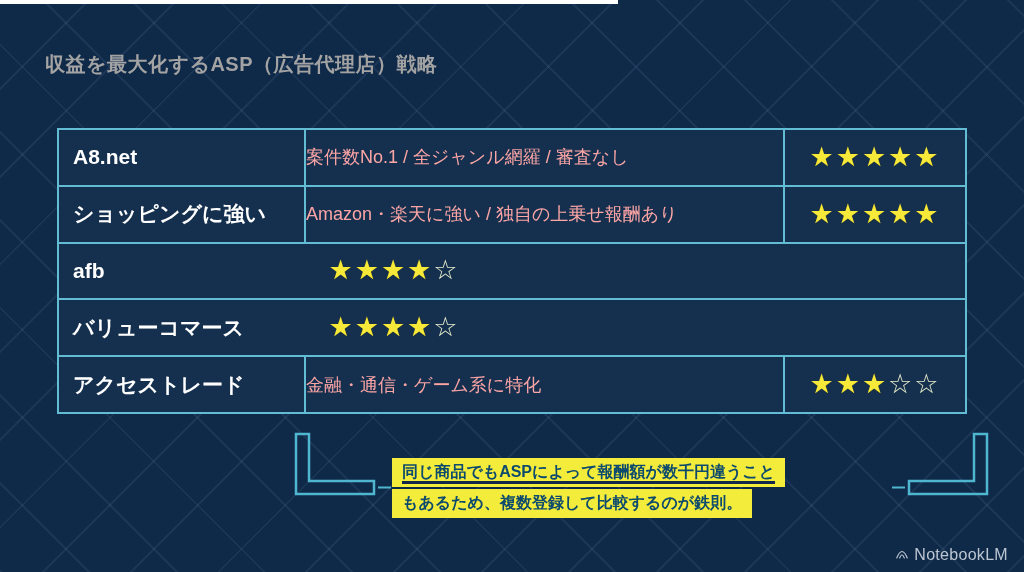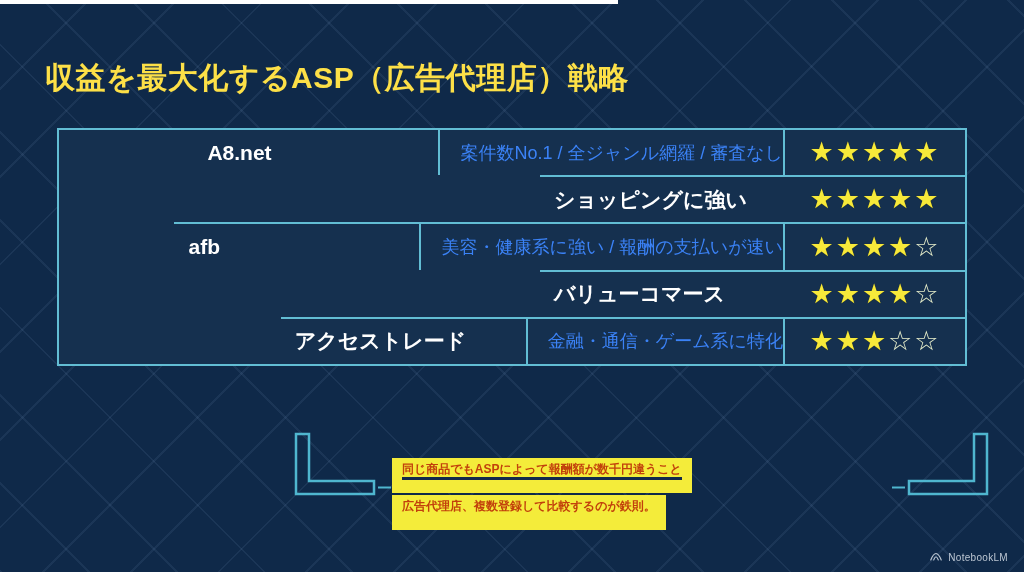--- a/index.html
+++ b/index.html
@@ -7,52 +7,52 @@
     width:1024px;height:572px;position:relative;overflow:hidden;
     background-color:#0f2949;
     background-image:
       repeating-linear-gradient(45deg, rgba(130,162,202,.10) 0px, rgba(130,162,202,.10) 2px, transparent 2px, transparent 62px),
       repeating-linear-gradient(135deg, rgba(130,162,202,.10) 0px, rgba(130,162,202,.10) 2px, transparent 2px, transparent 62px);
     font-family:"Liberation Sans","DejaVu Sans",sans-serif;
   }
   .top-artifact{position:absolute;top:0;left:0;width:618px;height:4px;background:#ffffff;}
   .title{
     position:absolute;left:45px;top:38px;
-    font-size:30px;font-weight:bold;color:#fde047;letter-spacing:.5px;
+    font-size:20px;font-weight:bold;color:#a3a3a3;letter-spacing:.5px;
   }
   .asp-table{
-    position:absolute;left:57px;top:128px;width:910px;height:238px;
+    position:absolute;left:57px;top:128px;width:910px;height:286px;
     display:flex;flex-direction:column;
-    border:2px solid #62bdd4;background:#15304f;box-sizing:border-box;align-items:flex-end;
+    border:2px solid #62bdd4;background:#15304f;box-sizing:border-box;
   }
   .trow{flex:1;display:flex;min-height:0;}
   .trow + .trow{border-top:2px solid #62bdd4;}
   .cell{box-sizing:border-box;display:flex;align-items:center;}
   .c-name{width:245px;padding-left:14px;font-weight:bold;font-size:21px;color:#ffffff;flex:none;}
-  .c-desc{flex:1;border-left:2px solid #62bdd4;border-right:2px solid #62bdd4;padding-left:20px;font-size:18px;color:#3b82f6;}
+  .c-desc{flex:1;border-left:2px solid #62bdd4;border-right:2px solid #62bdd4;padding-left:0;font-size:18px;color:#fca5a5;}
   .c-stars{width:180px;flex:none;justify-content:center;font-size:27px;letter-spacing:2px;line-height:1;}
   .star{display:inline-block;}
   .star.filled{color:#f7e93a;text-shadow:0 0 1px #3c3a06;}
   .star.empty{color:#e7eecb;}
   .bracket{position:absolute;width:100px;height:66px;}
   .bracket-left{left:293px;top:432px;}
   .bracket-right{left:890px;top:432px;}
   .callout{
     position:absolute;left:392px;top:458px;
     display:flex;flex-direction:column;align-items:flex-start;gap:2px;
   }
   .callout-line{
-    background:#f4ec3a;color:#c2410c;font-weight:bold;
-    font-size:12px;line-height:1.25;padding:4px 10px 16px;white-space:nowrap;
+    background:#f4ec3a;color:#0c4a6e;font-weight:bold;
+    font-size:16px;line-height:1.25;padding:4px 10px 5px;white-space:nowrap;
   }
   .callout-line.u span{border-bottom:3px solid #13294b;padding-bottom:1px;}
   .footer{
     position:absolute;right:16px;bottom:8px;
     display:flex;align-items:center;gap:5px;
-    color:#bcc6d2;font-size:10px;letter-spacing:.3px;
+    color:#bcc6d2;font-size:16px;letter-spacing:.3px;
   }
 </style>
 </head>
 <body>
 
 <div class="top-artifact"></div>
 
 <h1 class="title">収益を最大化するASP（広告代理店）戦略</h1>
 
 <div class="asp-table">
@@ -62,31 +62,31 @@
       <div class="cell c-stars">
         <span class="star filled">★</span>
         <span class="star filled">★</span>
         <span class="star filled">★</span>
         <span class="star filled">★</span>
         <span class="star filled">★</span>
       </div>
     </div>
     <div class="trow">
       <div class="cell c-name">ショッピングに強い</div>
+      <div class="cell c-desc">Amazon・楽天に強い / 独自の上乗せ報酬あり</div>
       <div class="cell c-stars">
         <span class="star filled">★</span>
         <span class="star filled">★</span>
         <span class="star filled">★</span>
         <span class="star filled">★</span>
         <span class="star filled">★</span>
       </div>
     </div>
     <div class="trow">
       <div class="cell c-name">afb</div>
-      <div class="cell c-desc">美容・健康系に強い / 報酬の支払いが速い</div>
       <div class="cell c-stars">
         <span class="star filled">★</span>
         <span class="star filled">★</span>
         <span class="star filled">★</span>
         <span class="star filled">★</span>
         <span class="star empty">☆</span>
       </div>
     </div>
     <div class="trow">
       <div class="cell c-name">バリューコマース</div>
@@ -116,21 +116,21 @@
   <line x1="85" y1="55.5" x2="98" y2="55.5" stroke="#4fb6cf" stroke-width="2"></line>
 </svg>
 
 <svg class="bracket bracket-right" viewBox="0 0 100 66" xmlns="http://www.w3.org/2000/svg">
   <path d="M97,2 H84 V49 H19 V62 H97 Z" fill="none" stroke="#4fb6cf" stroke-width="2.5"></path>
   <line x1="2" y1="55.5" x2="15" y2="55.5" stroke="#4fb6cf" stroke-width="2"></line>
 </svg>
 
 <div class="callout">
   <div class="callout-line u"><span>同じ商品でもASPによって報酬額が数千円違うこと</span></div>
-  <div class="callout-line"><span>広告代理店、複数登録して比較するのが鉄則。</span></div>
+  <div class="callout-line"><span>もあるため、複数登録して比較するのが鉄則。</span></div>
 </div>
 
 <div class="footer">
   <svg width="14" height="14" viewBox="0 0 24 24">
     <path d="M3 17 C6.5 8.5 9.5 6 12 6 c2.5 0 5.5 2.5 9 11" fill="none" stroke="#bcc6d2" stroke-width="2" stroke-linecap="round"></path>
     <path d="M8 17 c1.6-4 2.9-5.5 4-5.5 1.1 0 2.4 1.5 4 5.5" fill="none" stroke="#bcc6d2" stroke-width="2" stroke-linecap="round"></path>
   </svg>
   <span>NotebookLM</span>
 </div>
 

